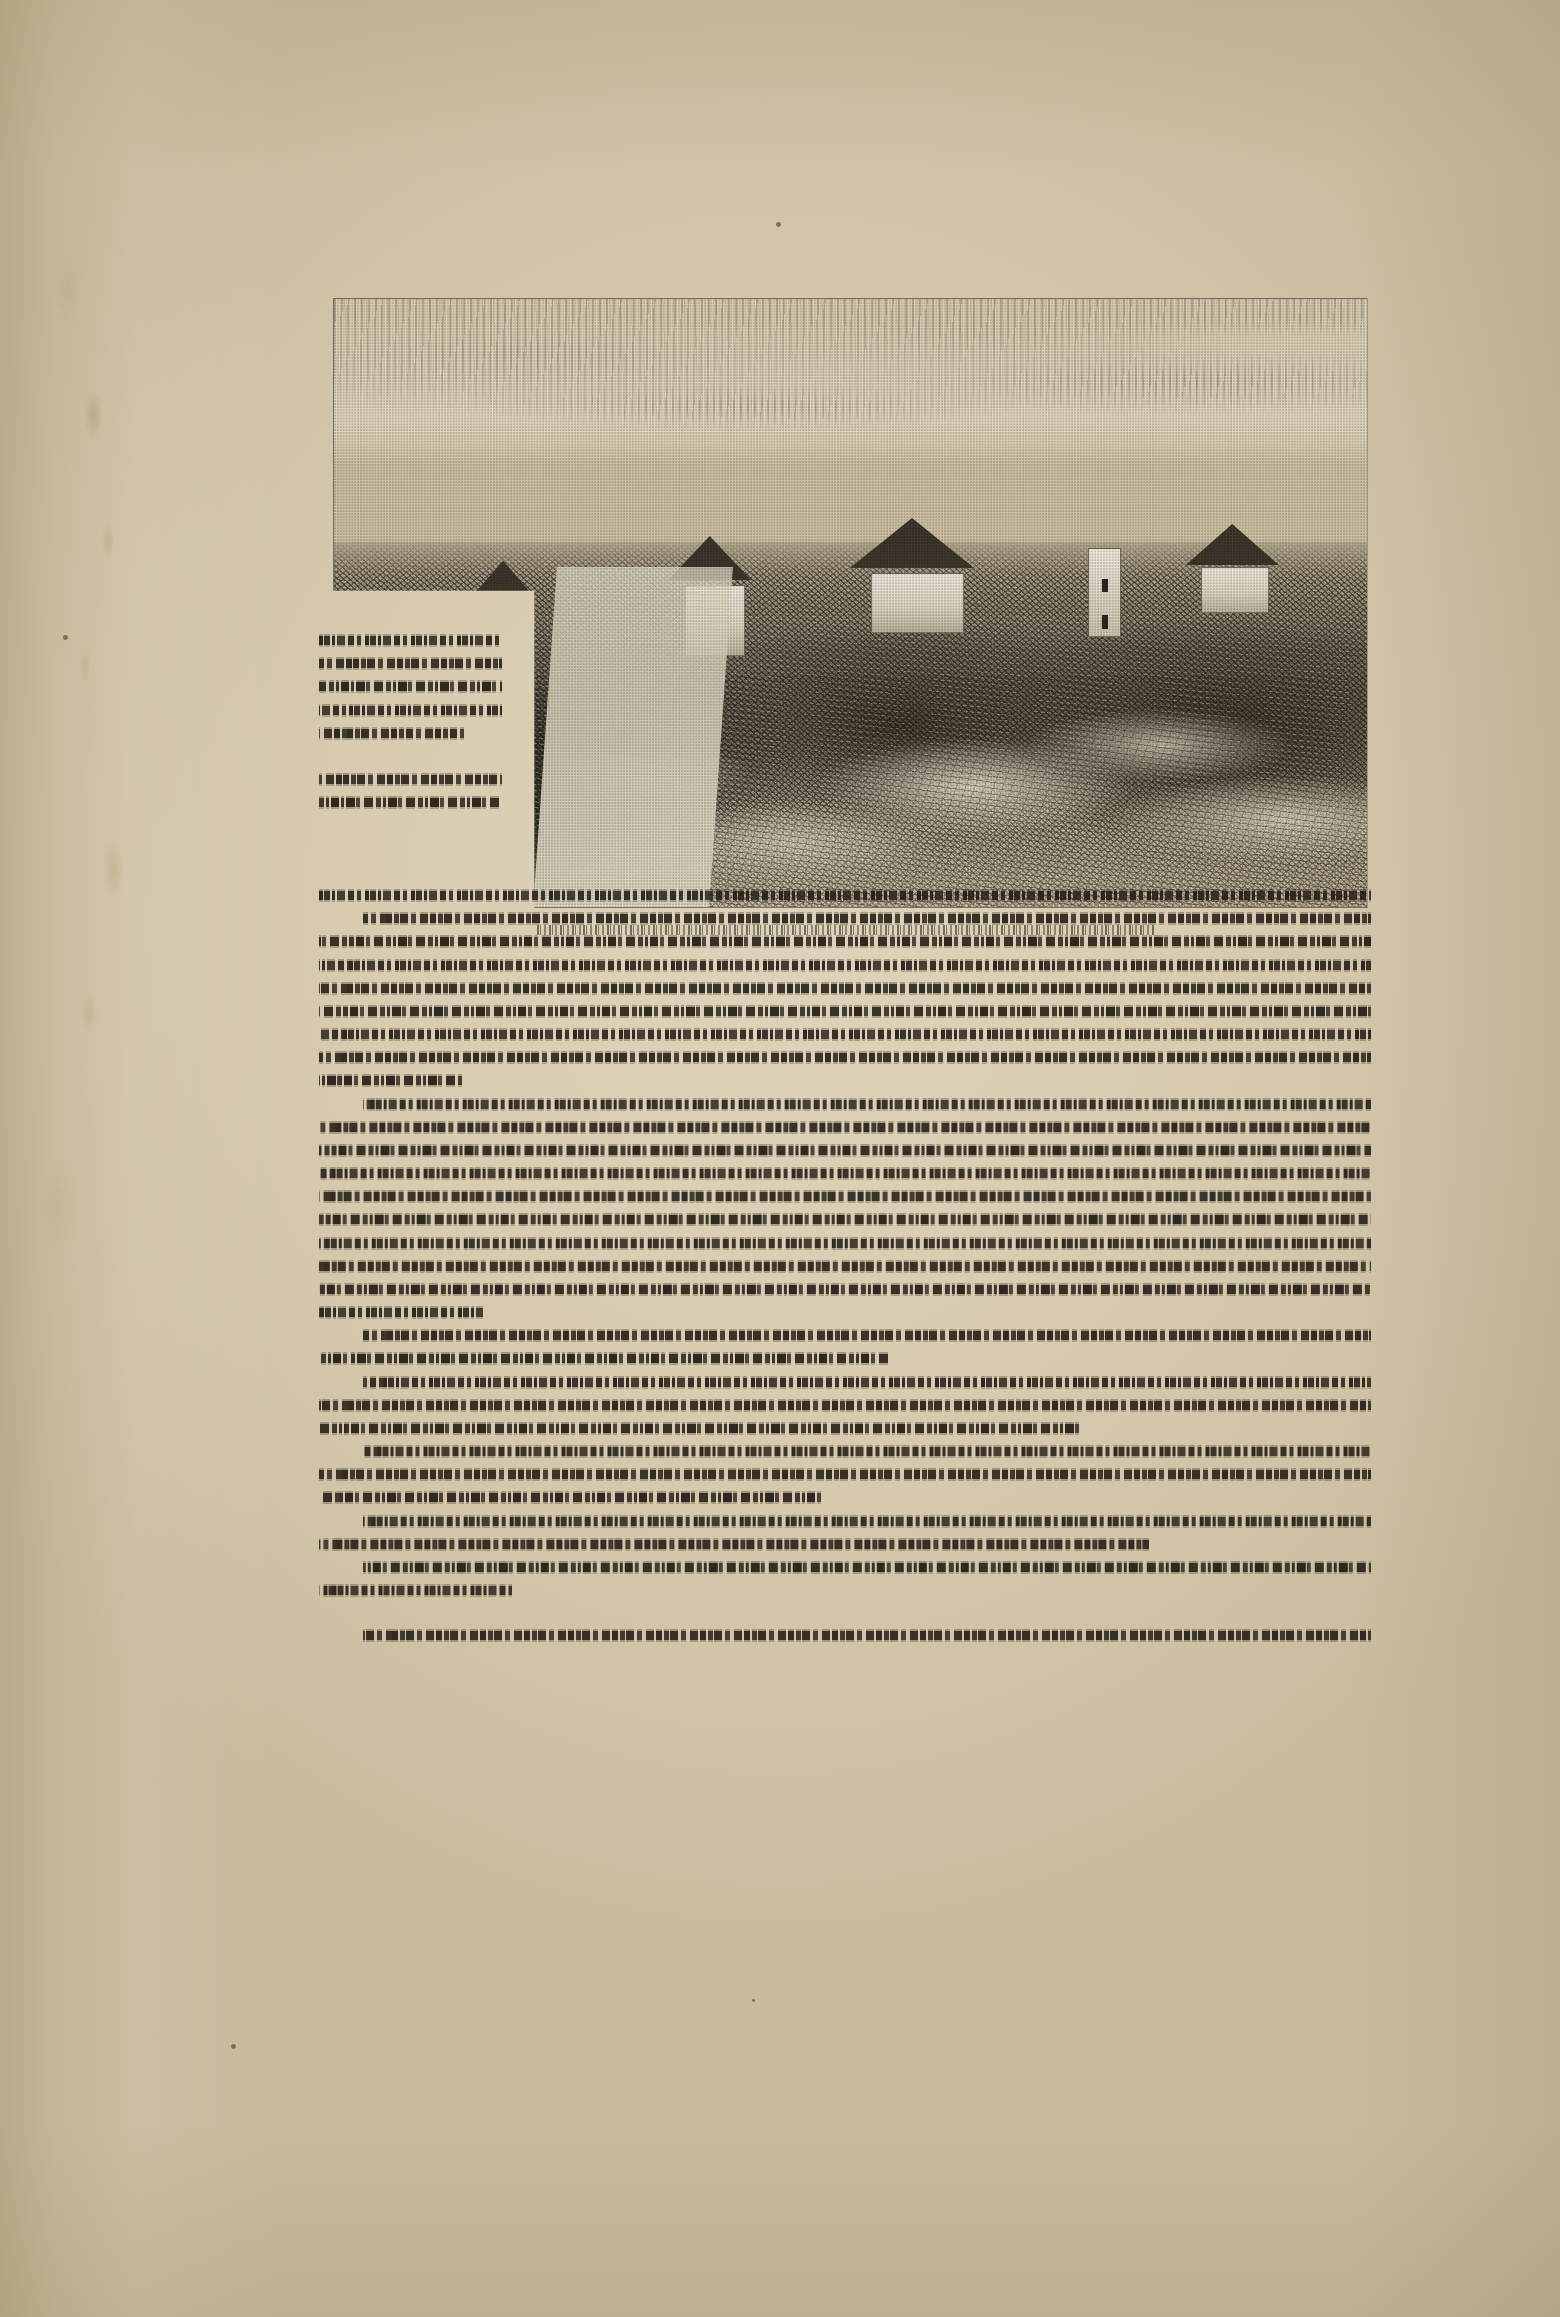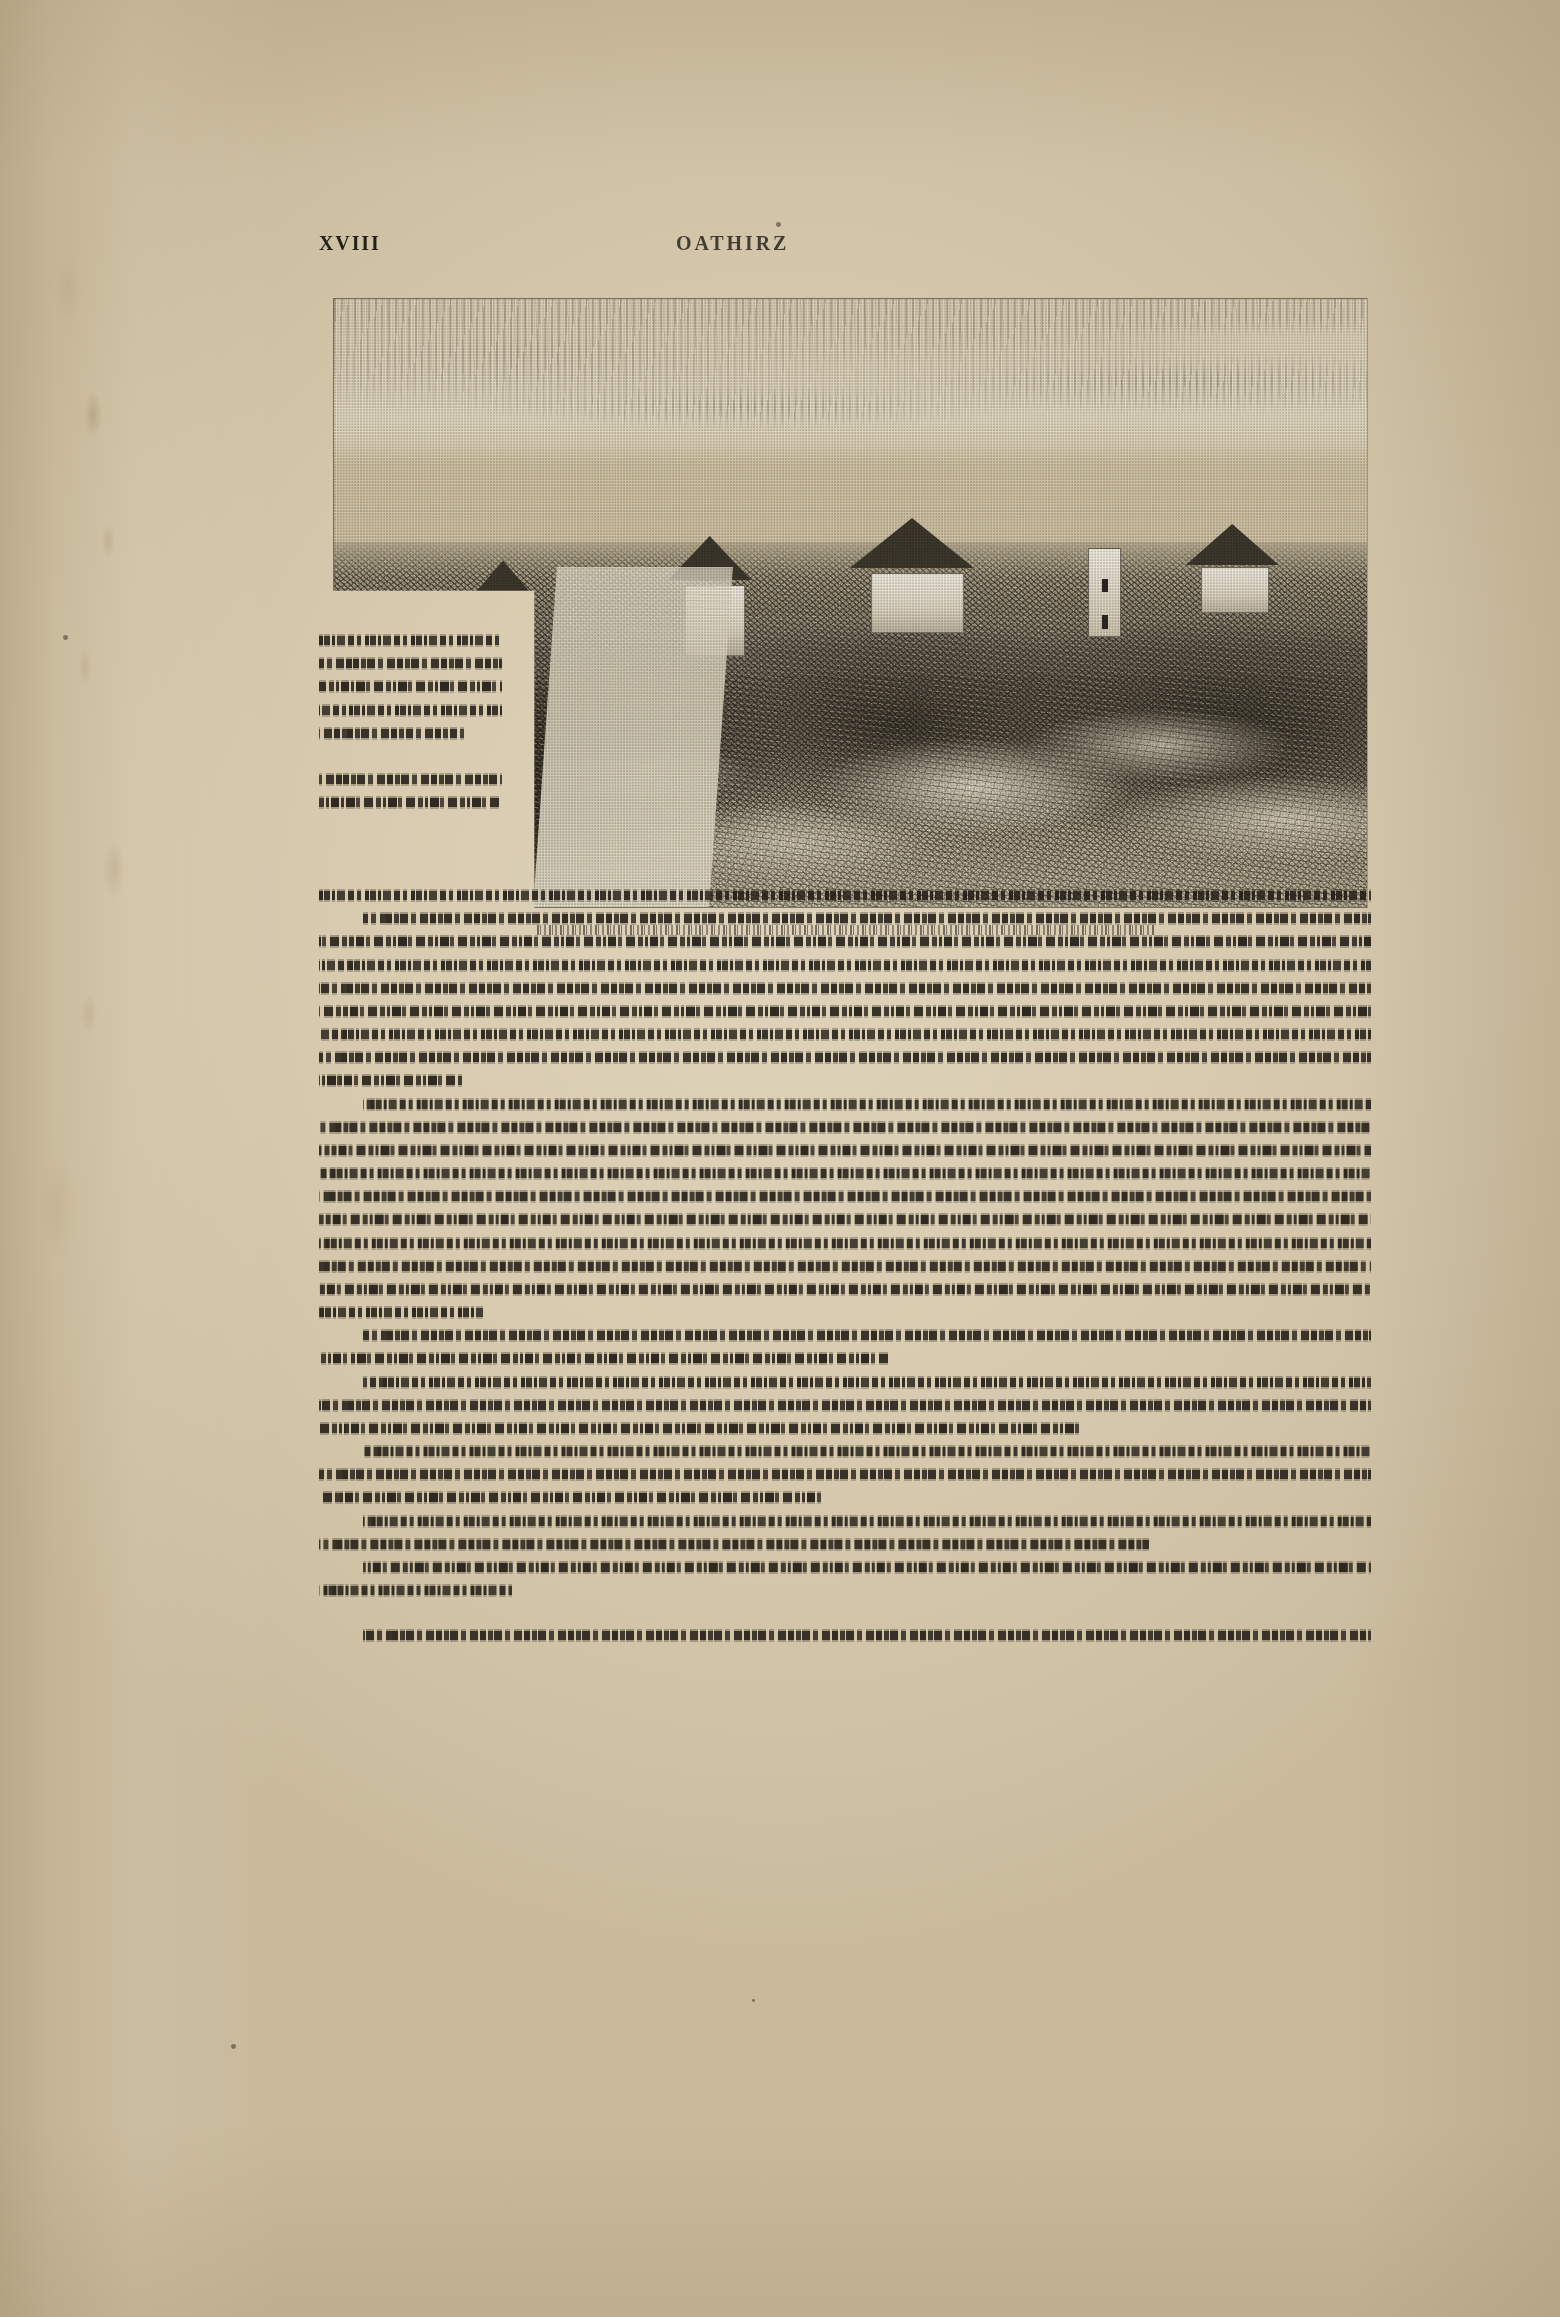--- a/index.html
+++ b/index.html
@@ -260,24 +260,20 @@
 
 <div id="specks-layer">
     <div class="speck" style="left: 776px; top: 222px; width: 4.8px; height: 4.8px;"></div>
     <div class="speck" style="left: 63px; top: 635px; width: 4.8px; height: 4.8px;"></div>
     <div class="speck" style="left: 231px; top: 2044px; width: 4.8px; height: 4.8px;"></div>
     <div class="speck" style="left: 752px; top: 1999px; width: 2.9px; height: 2.9px;"></div>
   </div>
 
 <div id="page">
 
-  <div id="runhead">
-    <div class="head-txt" id="folio">XVIII</div>
-    <div class="head-txt" id="runtitle">OATHIRZ</div>
-  </div>
 
   <figure id="plate" style="margin:0;">
     <div id="plate-clip">
       <div class="eng-layer" id="sky"></div>
       <div class="eng-layer" id="sky-hatch"></div>
       <div class="eng-layer" id="mass"></div>
       <div class="eng-layer" id="foliage-grain"></div>
 
       <div class="cot" style="left:15%;top:50%;width:42px;height:50px;"></div>
       <div class="roof" style="left:13.5%;top:43%;width:60px;height:35px;"></div>

